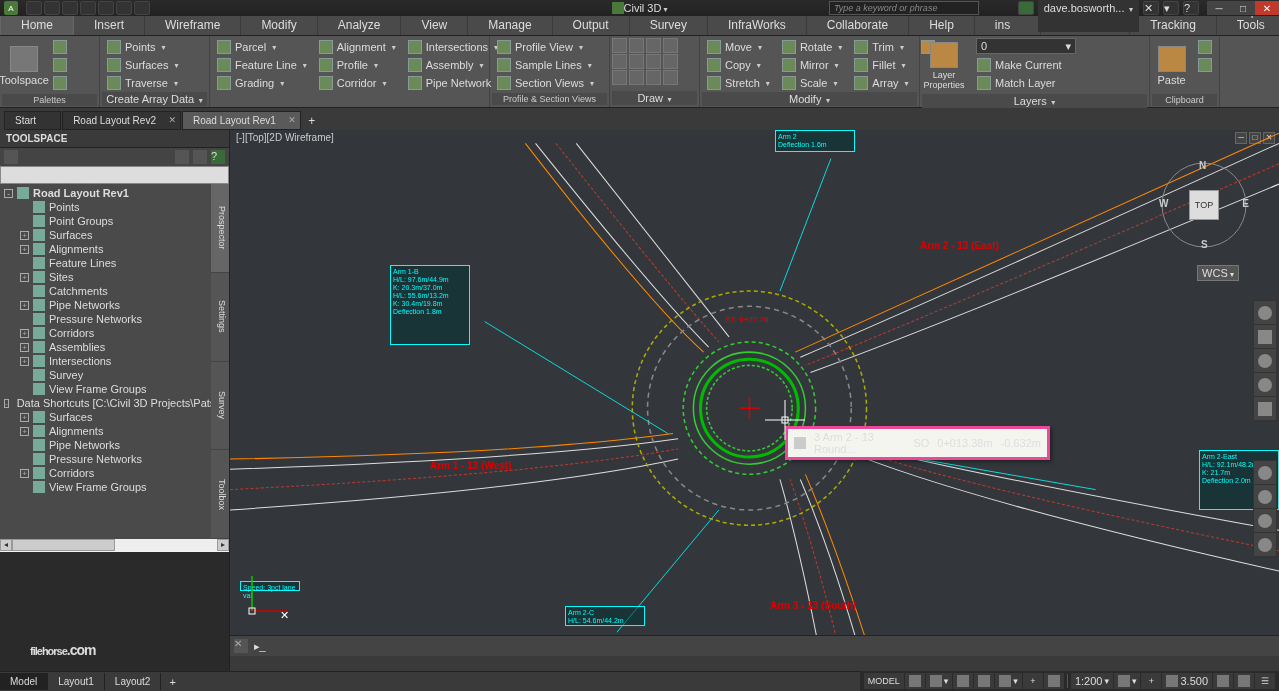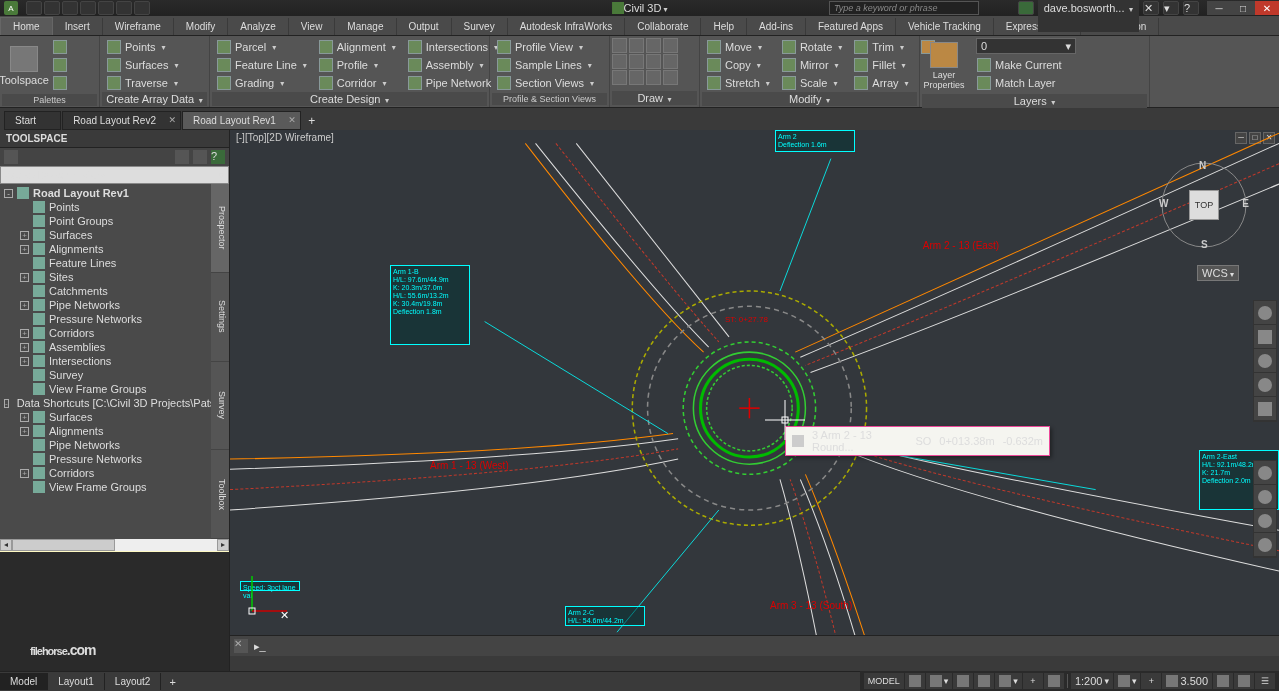--- a/index.html
+++ b/index.html
@@ -13,21 +13,21 @@
 .tb-title{position:absolute;left:50%;transform:translateX(-50%);display:flex;align-items:flex-end;font-size:10px}
 .tb-title .ico{width:12px;height:12px;background:#4a7a3a}
 .search-box{position:absolute;right:300px;width:150px;height:14px;background:#222;border:1px solid #555;padding:0 4px;font-style:italic;color:#888;font-size:9px;line-height:12px}
 .tb-right{position:absolute;right:0;display:flex;align-items:center;gap:4px}
 .user-btn{background:#333;padding:18px 6px;font-size:9px}
 .tb-sys{display:flex;margin-left:4px}
 .sys-btn{width:24px;height:14px;display:flex;align-items:center;justify-content:center;font-size:10px}
 .sys-min{background:#444}.sys-max{background:#444}.sys-close{background:#c0392b;color:#fff}
 
 .menu-tabs{height:20px;background:#4a4a4a;display:flex;align-items:flex-end;border-bottom:1px solid #222}
-.menu-tab{padding:3px 12px;font-size:10px;cursor:pointer;border-right:1px solid #3a3a3a}
+.menu-tab{padding:3px 20px;font-size:12px;cursor:pointer;border-right:1px solid #3a3a3a}
 .menu-tab.active{background:#5a5a5a;border:1px solid #666;border-bottom:none}
 
 .ribbon{height:72px;background:#555;display:flex;border-bottom:1px solid #222}
 .ribbon-panel{border-right:1px solid #444;display:flex;flex-direction:column;padding:2px}
 .panel-body{flex:1;display:flex;gap:2px;align-items:flex-start}
 .panel-title{text-align:center;font-size:9px;color:#ccc;padding:1px 0;background:#4a4a4a;cursor:pointer}
 .big-btn{width:44px;height:56px;display:flex;flex-direction:column;align-items:center;justify-content:center;gap:2px;padding:2px;border:1px solid transparent}
 .big-ico{width:28px;height:26px;background:#777;border:1px solid #888}
 .btn-col{display:flex;flex-direction:column;gap:0}
 .small-btn{height:18px;display:flex;align-items:center;gap:4px;padding:0 4px;border:1px solid transparent;white-space:nowrap}
@@ -63,26 +63,26 @@
 .ts-scroll .arr{width:12px;height:12px;background:#ccc;border:1px solid #999;font-size:8px;text-align:center;color:#333}
 .ts-scroll .track{flex:1;height:12px;background:#eee;position:relative}
 .ts-scroll .thumb{position:absolute;left:0;width:50%;height:100%;background:#ccc;border:1px solid #999}
 .ts-preview{height:120px;background:#2a2a2a;border-top:1px solid #fef9c3;position:relative}
 .watermark{position:absolute;bottom:10px;left:30px;font-size:22px;color:#666;font-weight:bold;letter-spacing:-1px}
 .watermark .com{font-size:14px}
 
 .canvas-area{flex:1;position:relative;background:#33373C}
 .view-label{position:absolute;top:2px;left:6px;font-size:10px;color:#ccc}
 .canvas-svg{position:absolute;inset:0;width:100%;height:100%}
-.tooltip{position:absolute;background:#f5f5f0;border:1px solid #ec4899;color:#000;font-size:10px;box-shadow:2px 2px 4px rgba(0,0,0,.4)}
+.tooltip{position:absolute;background:#f5f5f0;border:3px solid #ec4899;color:#000;font-size:10px;box-shadow:2px 2px 4px rgba(0,0,0,.4)}
 .tooltip-row{display:flex;align-items:center;gap:8px;padding:2px 6px;border-bottom:1px solid #ddd}
 .tooltip-row:last-child{border-bottom:none}
 .tt-ico{width:12px;height:12px;background:#ccc}
 .label-box{position:absolute;background:rgba(0,50,50,.5);border:1px solid #0ff;padding:2px;font-size:7px;line-height:8px;color:#0ff}
-.red-label{position:absolute;color:#d00;font-size:10px;font-weight:normal}
+.red-label{position:absolute;color:#d00;font-size:10px;font-weight:bold}
 
 .viewcube{position:absolute;top:30px;right:30px;width:90px;height:90px}
 .vc-face{position:absolute;top:30px;left:30px;width:30px;height:30px;background:#ddd;color:#333;font-size:9px;display:flex;align-items:center;justify-content:center;border:1px solid #999}
 .vc-dir{position:absolute;font-size:10px;color:#ccc;font-weight:bold}
 .wcs{position:absolute;top:135px;right:40px;background:#555;border:1px solid #777;padding:1px 4px;font-size:8px}
 
 .navbar{position:absolute;right:2px;top:170px;width:24px;background:#444;border:1px solid #333;display:flex;flex-direction:column}
 .nav-btn{height:24px;border-bottom:1px solid #333;display:flex;align-items:center;justify-content:center}
 .nav-btn .ni{width:14px;height:14px;background:#888;border-radius:7px}
 
@@ -256,21 +256,20 @@
             <span>Assembly</span>
             <span class="dd">▾</span>
           </div>
           <div class="small-btn">
             <div class="small-ico"></div>
             <span>Pipe Network</span>
             <span class="dd">▾</span>
           </div>
         </div>
     </div>
-    <div class="panel-title"><span>Create Design</span> <span class="dd">▾</span></div>
   </div>
 
   <div class="ribbon-panel" style="width:120px">
     <div class="panel-body">
         <div class="btn-col" id="profile-col">
           <div class="small-btn">
             <div class="small-ico"></div>
             <span>Profile View</span>
             <span class="dd">▾</span>
           </div>
@@ -407,20 +406,37 @@
           <div class="small-btn">
               <div class="small-ico"></div>
               <span>Match Layer</span>
             </div>
         </div>
       </div>
     </div>
     <div class="panel-title"><span>Layers</span> <span class="dd">▾</span></div>
   </div>
 
+  <div class="ribbon-panel" style="width:70px">
+    <div class="panel-body">
+      <div class="big-btn">
+        <div class="big-ico" style="background:#b84"></div>
+        <span>Paste</span>
+      </div>
+      <div class="btn-col">
+        <div class="small-btn">
+            <div class="small-ico"></div>
+          </div>
+        <div class="small-btn">
+            <div class="small-ico"></div>
+          </div>
+      </div>
+    </div>
+    <div class="panel-title">Clipboard</div>
+  </div>
 </div>
 
 <div class="doc-tabs" id="doc-tabs">
 <div class="doc-tab">Start</div>
     <div class="doc-tab">Road Layout Rev2<span class="x">✕</span></div>
     <div class="doc-tab active">Road Layout Rev1<span class="x">✕</span></div>
     <div class="doc-add">+</div>
   </div>
 
 <div class="main">

